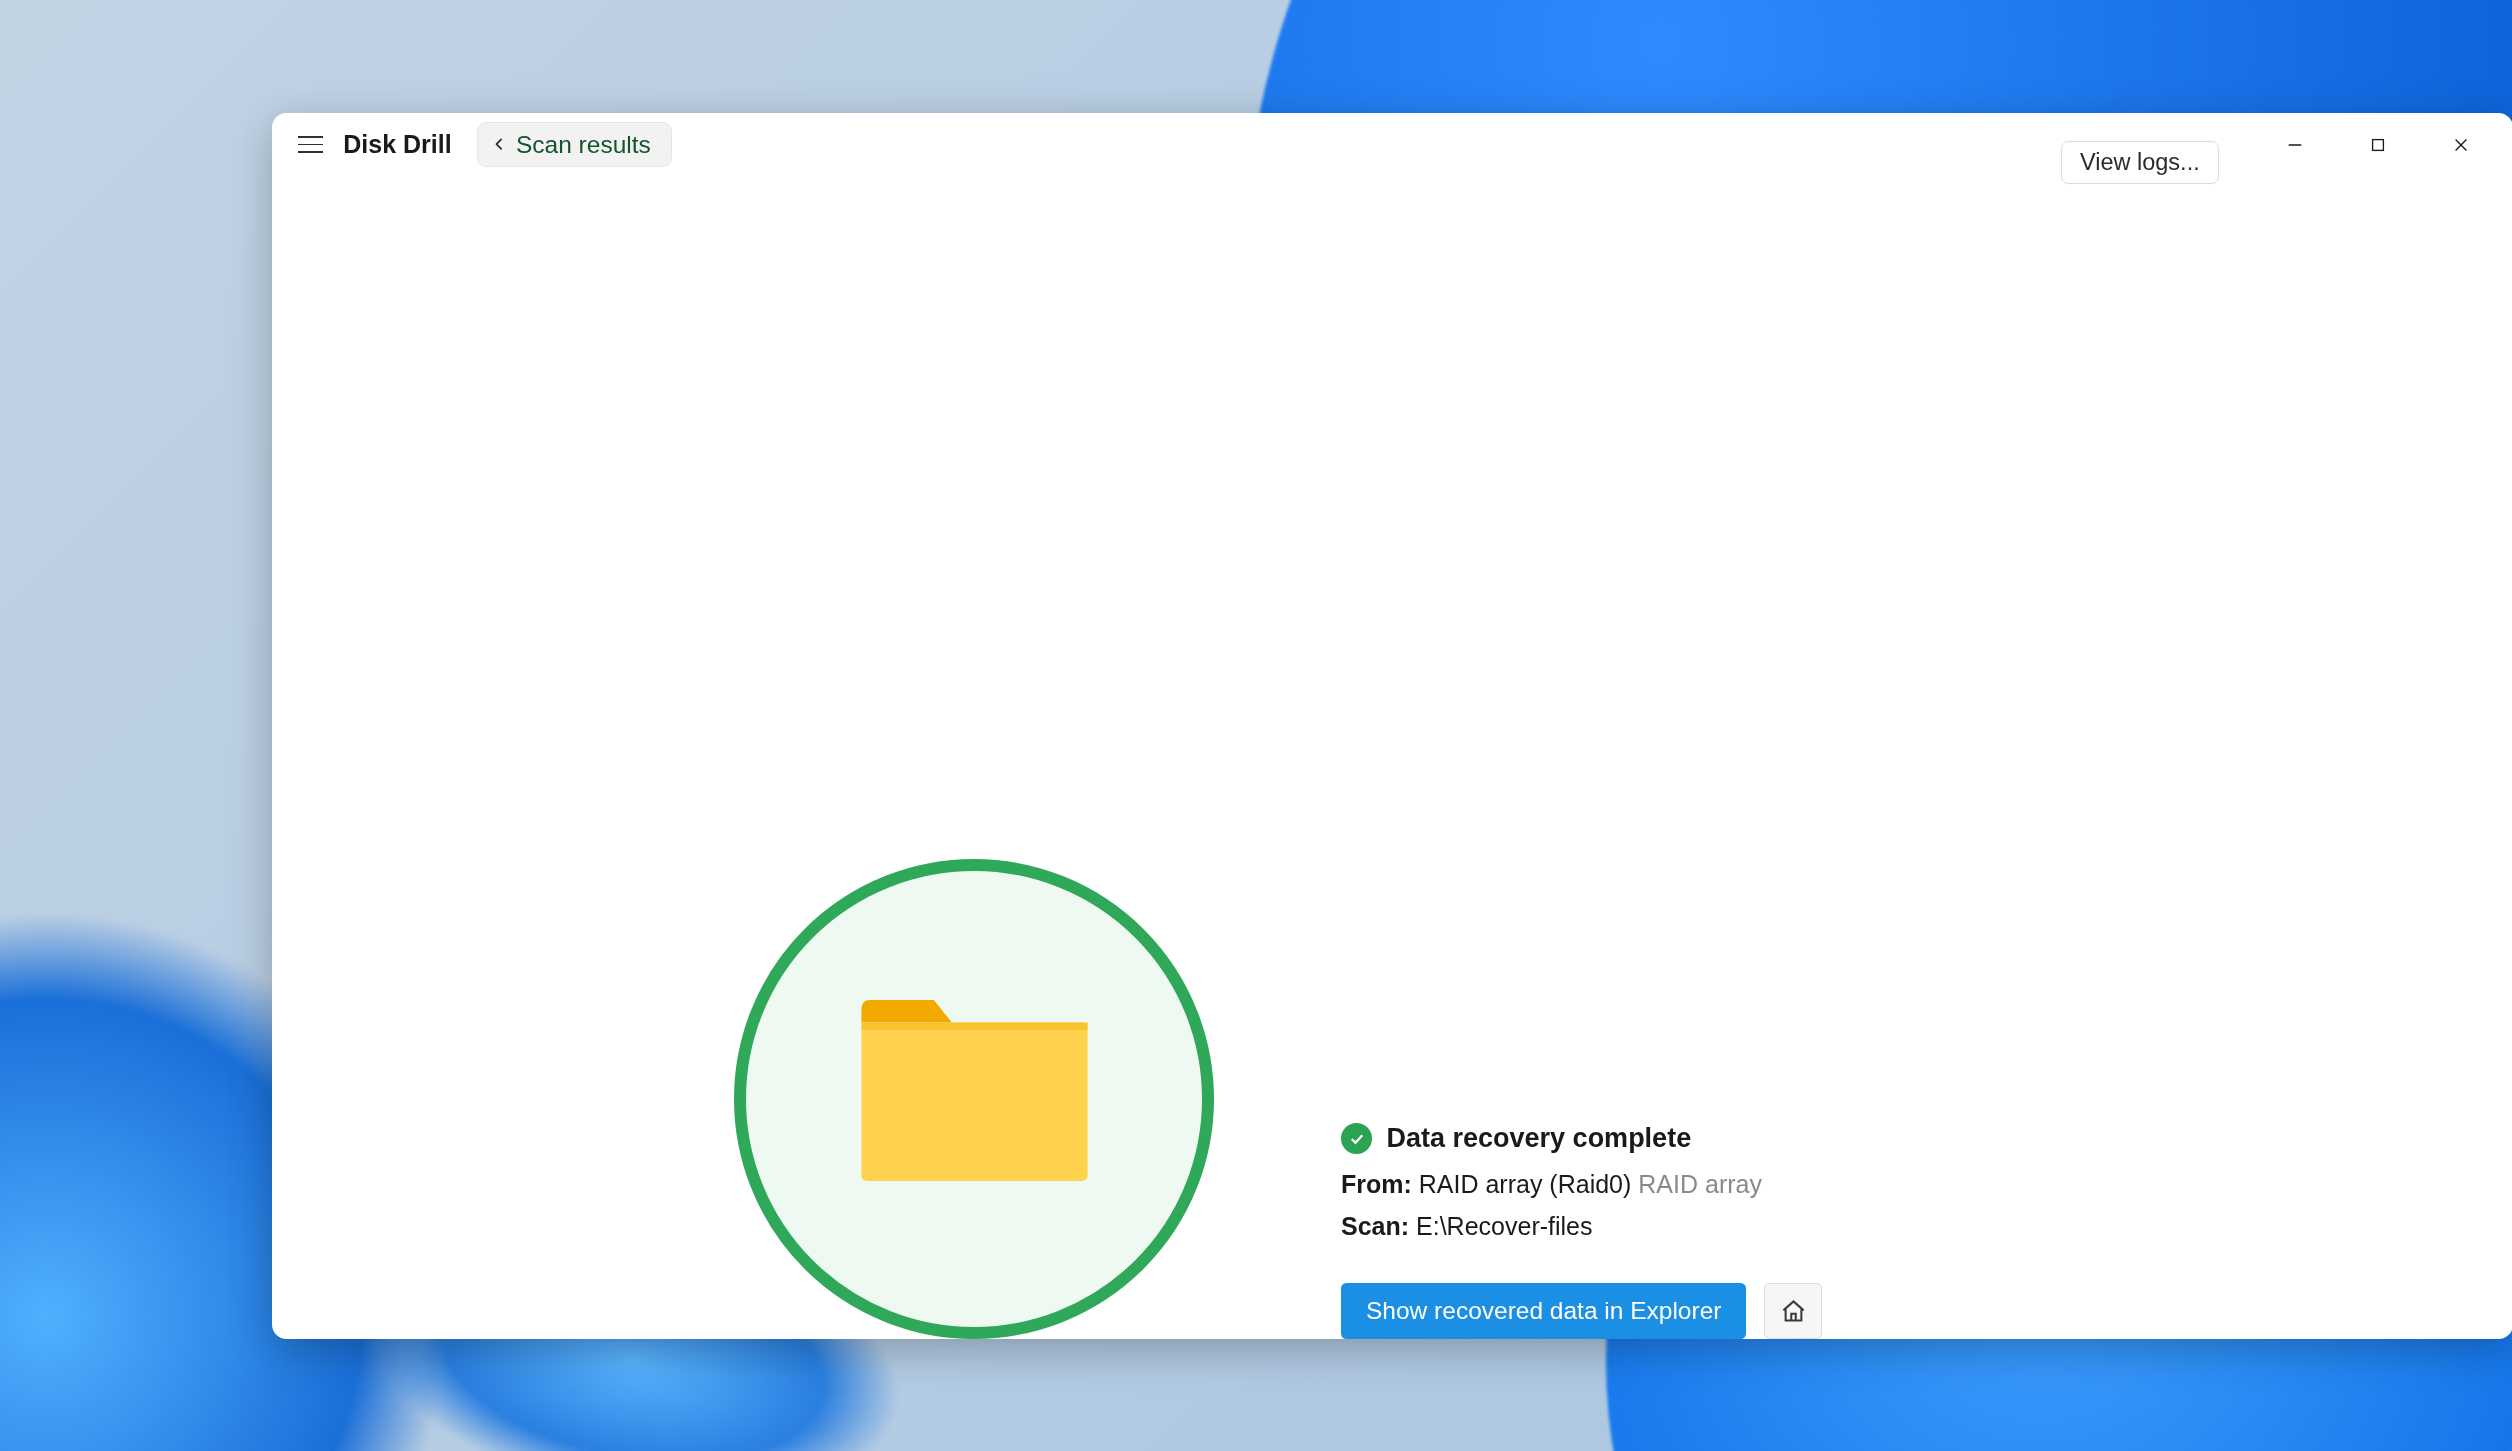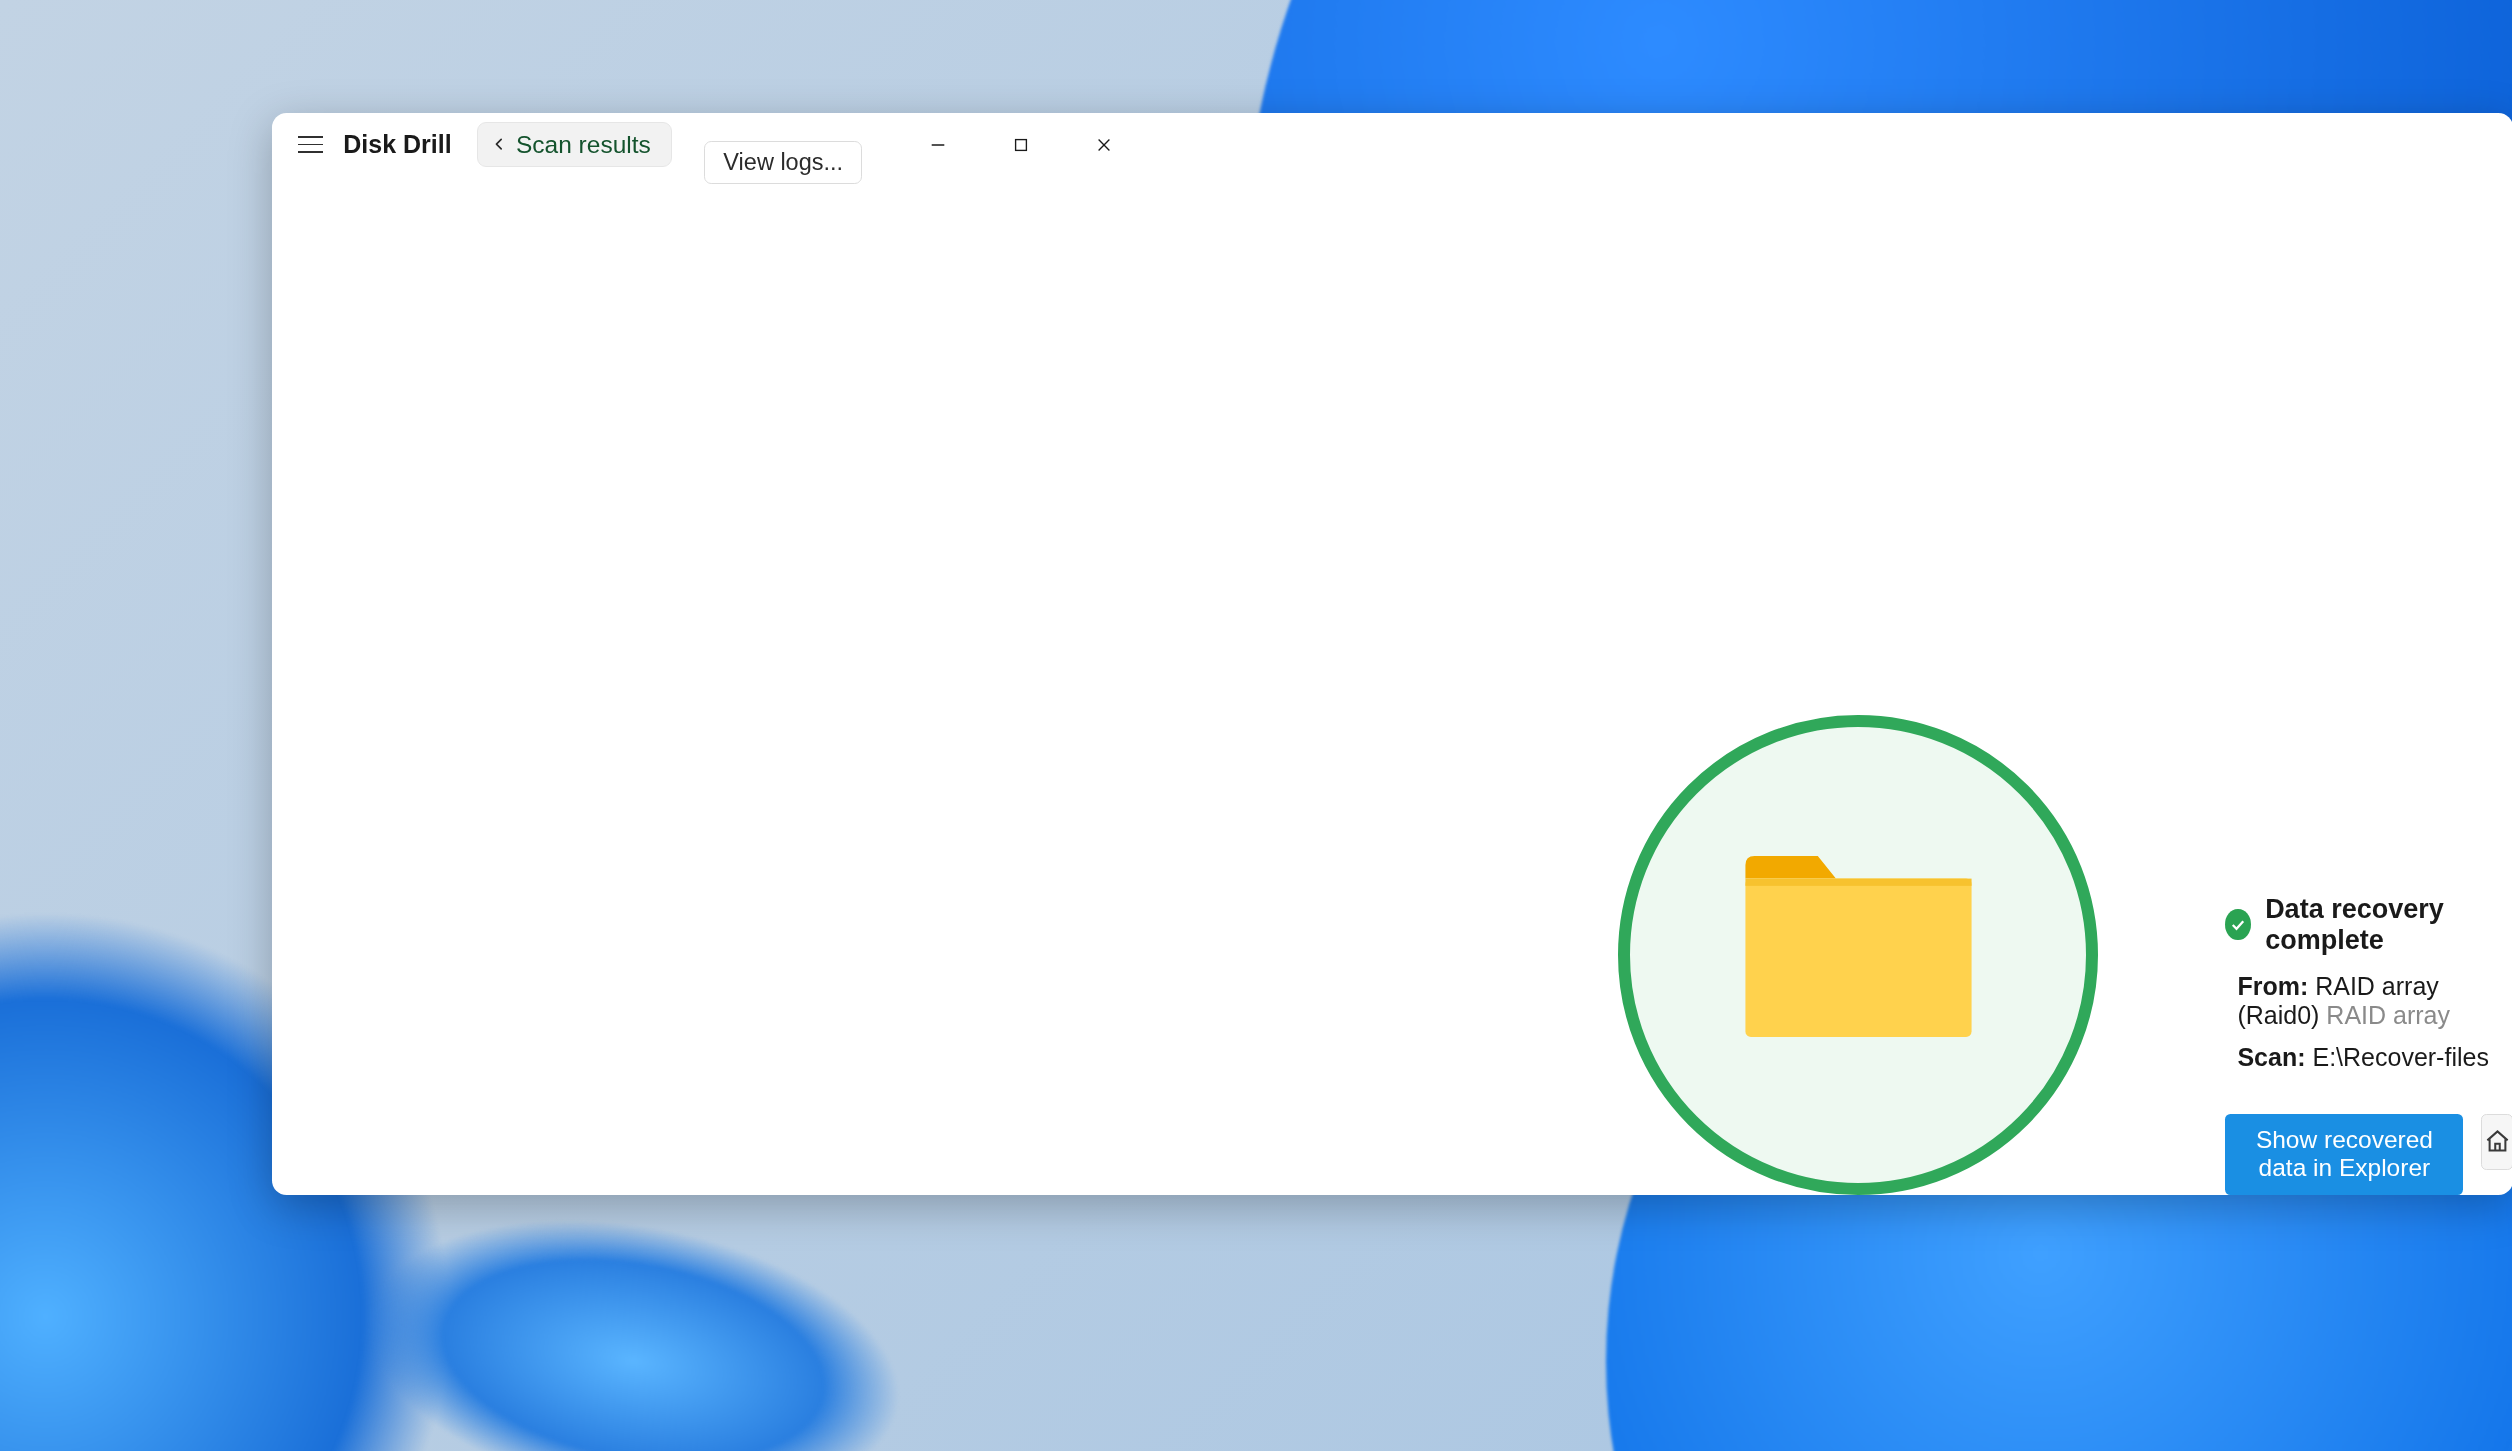--- a/index.html
+++ b/index.html
@@ -22,26 +22,26 @@
   .bg1 { width: 1630px; height: 1630px; background: radial-gradient(circle at 30% 30%, #2d8bff 0%, #0a5fd6 60%, transparent 70%); top: -543px; right: -362px; transform: rotate(-15deg); }
   .bg2 { width: 1087px; height: 1087px; background: radial-gradient(circle at 40% 40%, #3fa0ff 0%, #1476ea 55%, transparent 70%); bottom: -453px; right: -181px; }
   .bg3 { width: 815px; height: 815px; background: radial-gradient(circle at 50% 50%, #4fb0ff 0%, #1a6fd8 55%, transparent 70%); bottom: -272px; left: -362px; }
   .bg4 { width: 543px; height: 272px; background: radial-gradient(ellipse at 50% 50%, #5ab5ff 0%, #2a7fe0 50%, transparent 70%); bottom: -45px; left: 362px; transform: rotate(10deg); }
 
   .window {
     position: absolute;
     top: 113px;
     left: 272px;
     width: 2241px;
-    height: 1082px;
+    height: 1226px;
     background: #ffffff;
     border-radius: 14.5px;
     box-shadow: 0 11px 43px rgba(0,0,0,0.25);
     display: flex;
-    flex-direction: row;
+    flex-direction: column;
     overflow: hidden;
   }
 
   .titlebar {
     height: 63px;
     display: flex;
     align-items: center;
     padding: 0 11px 0 22px;
     gap: 16.3px;
   }
@@ -89,21 +89,21 @@
 
   .details { padding-top: 71px; }
   .status-row { display:flex; align-items:center; gap:14.5px; margin-bottom: 16.3px; }
   .check-badge {
     width: 31px; height:31px; border-radius:50%; background:#2aa352;
     display:flex; align-items:center; justify-content:center;
   }
   .check-badge svg { width:18px; height:18px; stroke:#fff; stroke-width:3; fill:none; }
   .status-text { font-weight:600; font-size:27px; color:#1a1a1a; }
   .big-count { font-weight:700; font-size:54px; color:#111; margin-bottom: 23.5px; letter-spacing:-0.5px; }
-  .meta-row { font-size:25px; color:#1a1a1a; margin-bottom: 12.7px; margin-left: 12px; }
+  .meta-row { font-size:25px; color:#1a1a1a; margin-bottom: 12.7px; }
   .meta-row .label { font-weight:600; }
   .meta-row .muted { color:#8a8a8a; }
   .action-row { display:flex; gap:18px; margin-top: 42px; }
   .primary-btn {
     background:#1a8fe3; color:#fff; border:none; border-radius:5.4px;
     padding: 12.7px 25px; font-size:24.5px; cursor:pointer;
   }
   .icon-btn {
     width: 58px; height: 56px; border:0.9px solid #dcdcdc; background:#f6f6f6;
     border-radius:5.4px; display:flex; align-items:center; justify-content:center; cursor:pointer;

